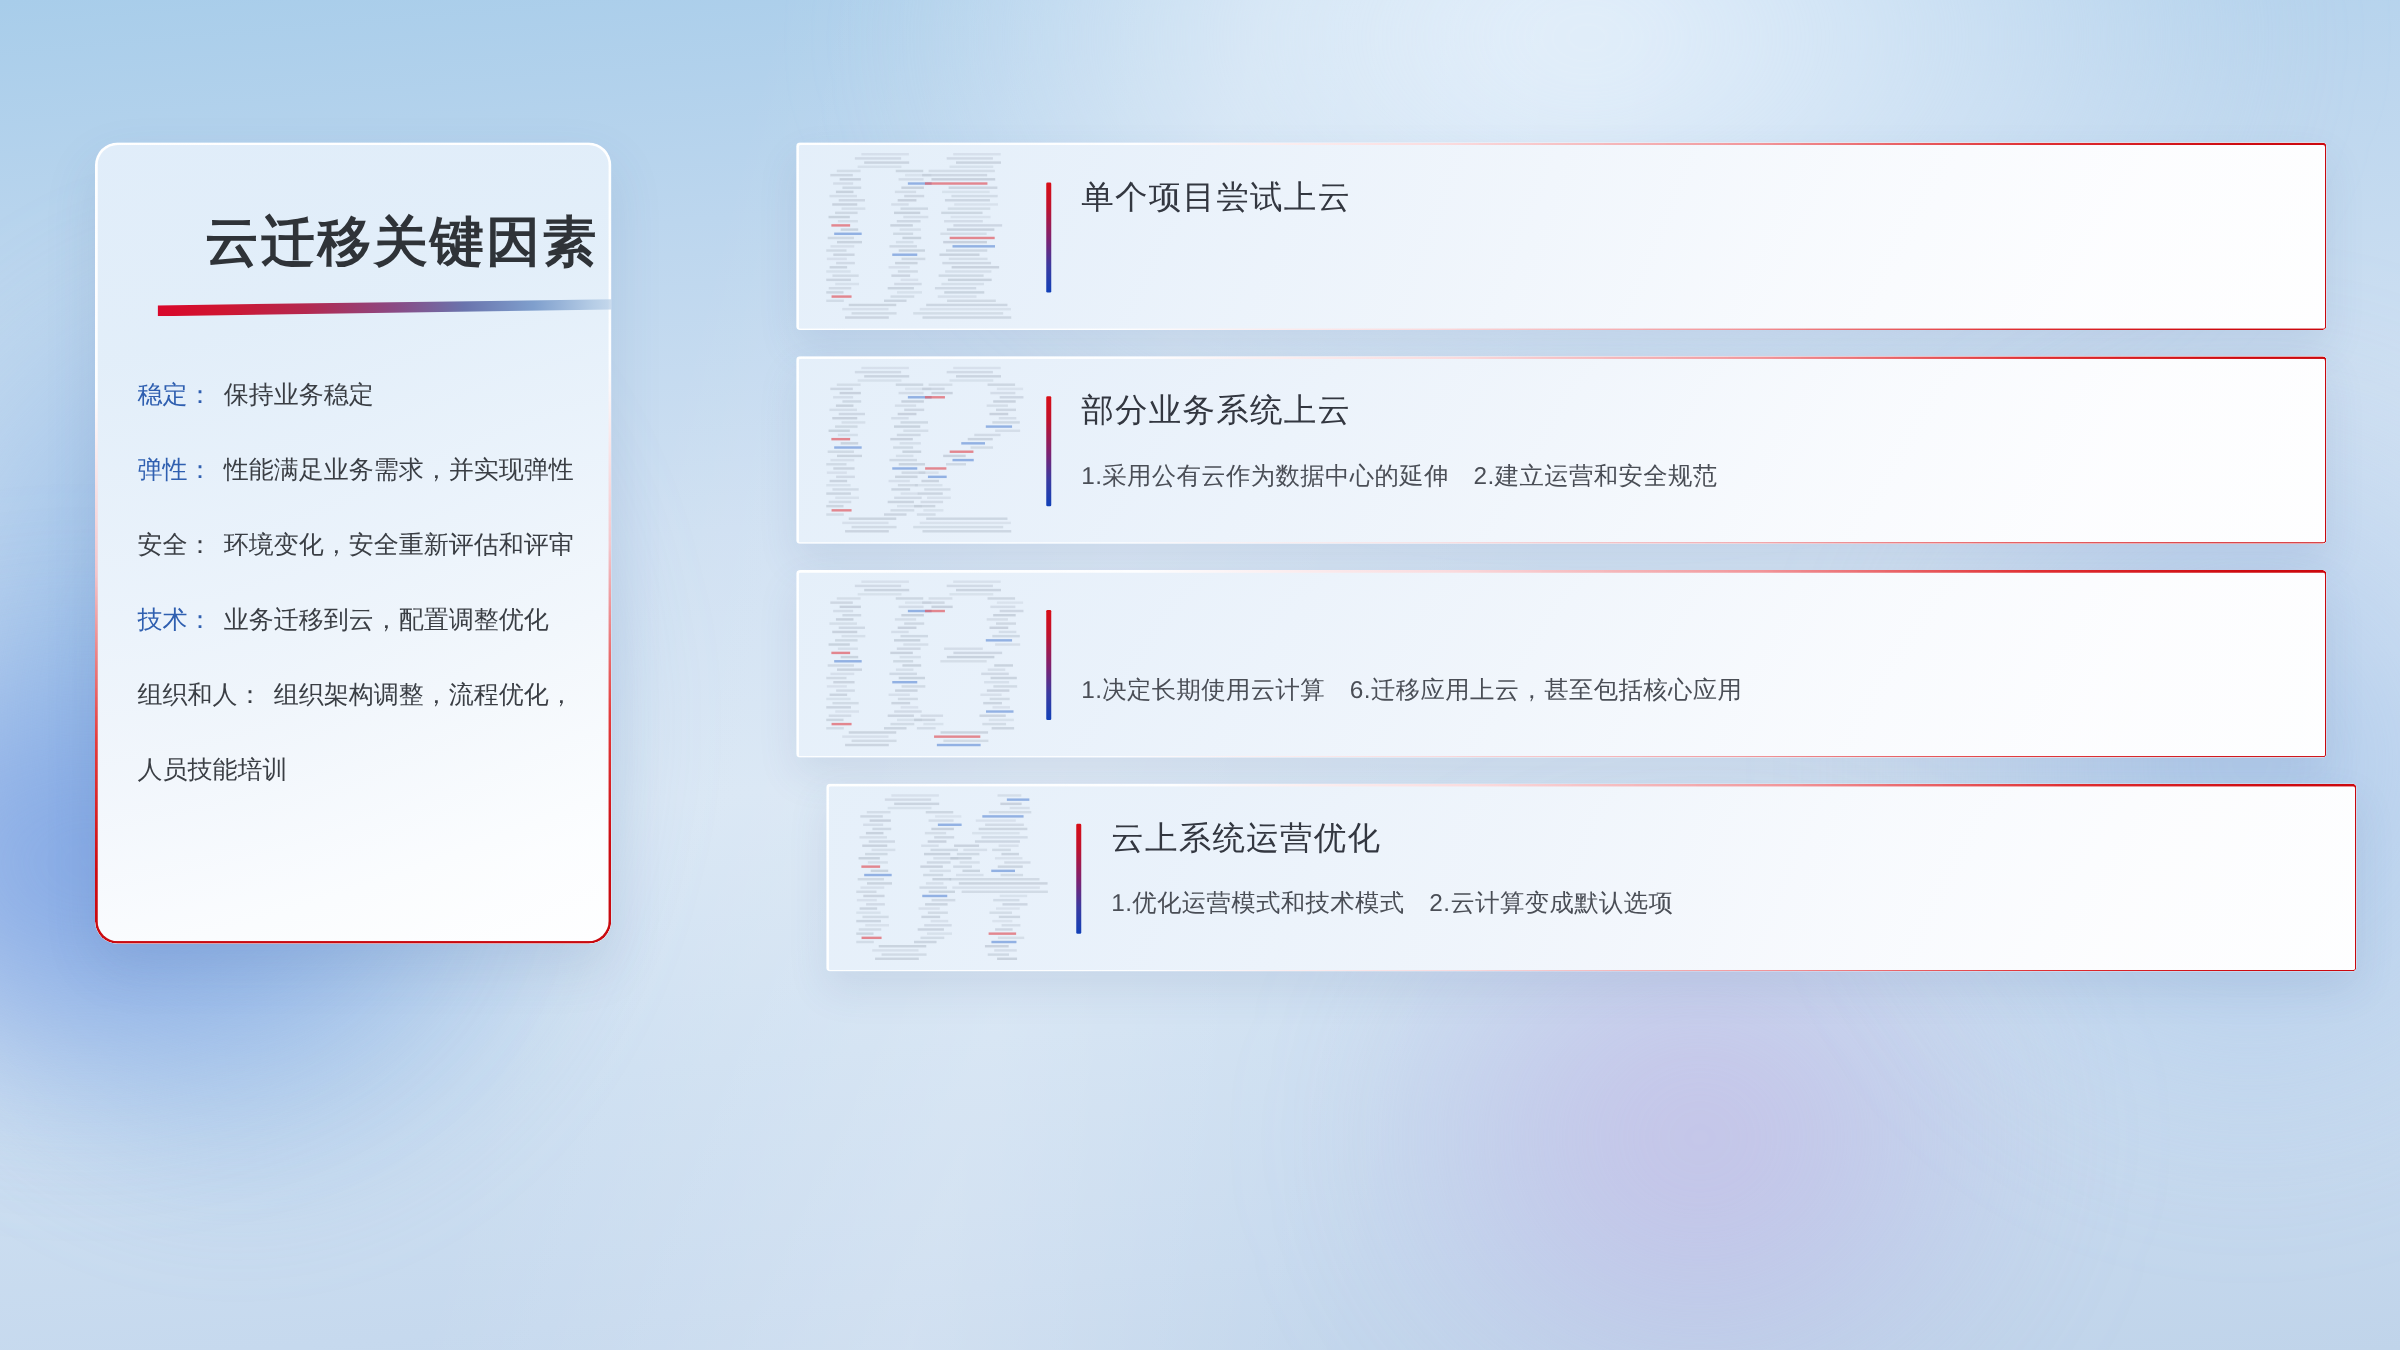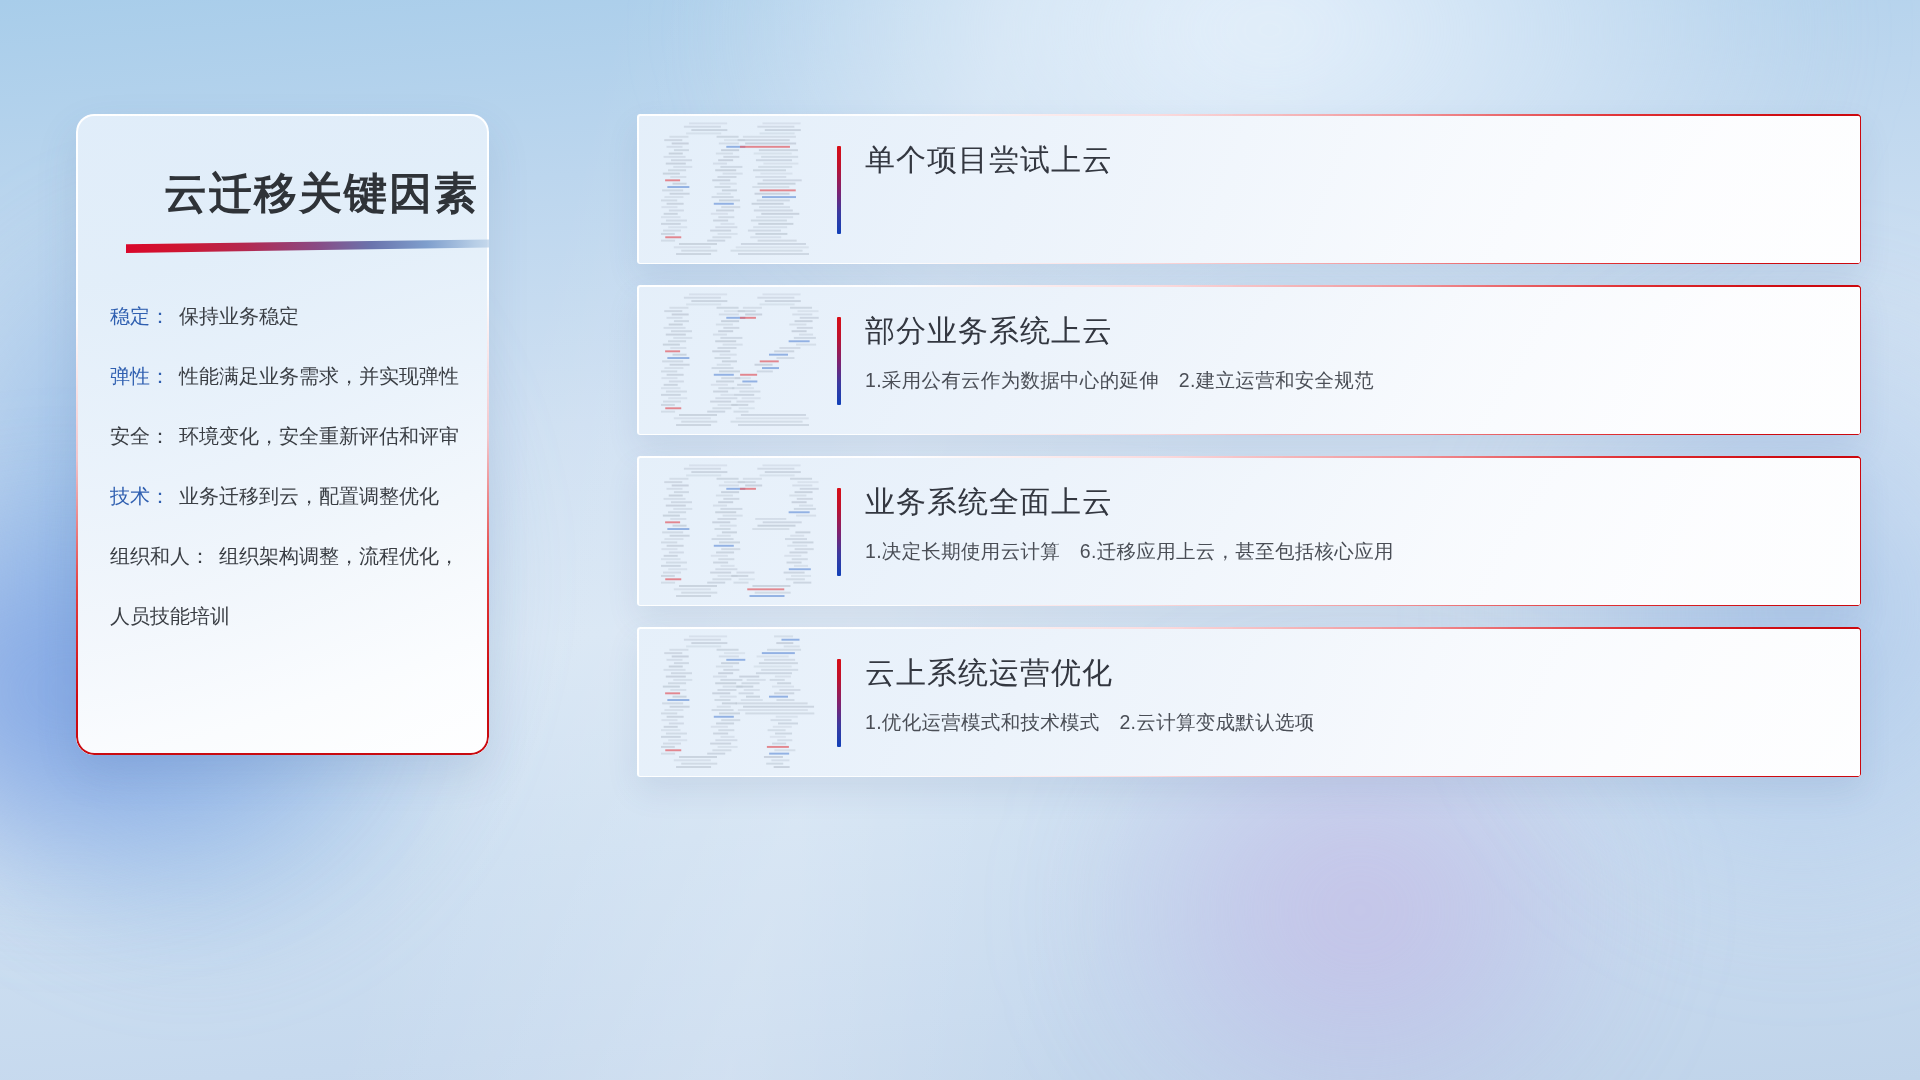--- a/index.html
+++ b/index.html
@@ -101,21 +101,21 @@
       rgba(234,242,251,0.94) 22%,
       rgba(241,246,252,0.94) 44%,
       rgba(249,251,254,0.96) 66%,
       rgba(254,254,255,0.97) 84%,
       rgba(255,255,255,0.98) 100%);
     box-shadow:0 14px 32px rgba(60,95,150,0.11);
   }
   #card-1{ top:114px; }
   #card-2{ top:285px; }
   #card-3{ top:456px; }
-  #card-4{ top:627px; }
+  #card-4{ top:627px;margin-left:24px; }
   .card-border{
     position:absolute; inset:0; border-radius:3px; pointer-events:none;
     padding:1.5px;
     background:linear-gradient(97deg,
       rgba(255,255,255,0.95) 0%,
       rgba(255,255,255,0.9) 22%,
       rgba(250,216,218,0.9) 42%,
       rgba(240,140,145,0.92) 62%,
       rgba(222,38,42,0.96) 80%,
       rgba(206,10,16,1) 93%,
@@ -127,21 +127,21 @@
     position:absolute; left:24px; top:8px; width:190px; height:134px;
   }
   .card-num svg{ display:block; width:100%; height:100%; }
   .accent-bar{
     position:absolute; left:200px; top:32px; width:4px; height:88px;
     background:linear-gradient(180deg,#d80d16 0%,#c0112c 22%,#7c2272 52%,#3a3aa0 76%,#1140b8 100%);
     border-radius:1px;
   }
   .card-title{
     position:absolute; left:228px; top:26px;
-    font-size:30px; font-weight:400; color:#333740; letter-spacing:1px; white-space:nowrap;text-align:right;
+    font-size:26px; font-weight:400; color:#333740; letter-spacing:1px; white-space:nowrap;text-align:right;
   }
   .card-sub{
     position:absolute; left:228px; top:82px;
     font-size:19.5px; font-weight:400; color:#4a4e56; letter-spacing:0.3px; white-space:nowrap;
   }
 </style>
 </head>
 <body>
 
 <div id="bg-base"></div>
@@ -557,21 +557,20 @@
         <rect x="124.85" y="114.30" width="19.00" height="1.94" fill="#b9c3d0" opacity="0.47"></rect>
         <rect x="72.50" y="117.65" width="15.00" height="1.94" fill="#b9c3d0" opacity="0.45"></rect>
         <rect x="132.30" y="117.65" width="18.00" height="1.94" fill="#b9c3d0" opacity="0.60"></rect>
         <rect x="91.45" y="121.00" width="38.00" height="1.94" fill="#b9c3d0" opacity="0.63"></rect>
         <rect x="86.25" y="124.35" width="37.00" height="1.94" fill="#e0636b" opacity="0.75"></rect>
         <rect x="93.70" y="127.70" width="36.00" height="1.94" fill="#b9c3d0" opacity="0.49"></rect>
         <rect x="88.50" y="131.05" width="35.00" height="1.94" fill="#6d96d8" opacity="0.70"></rect>
       </svg>
     </div>
   <div class="accent-bar"></div>
-  <h2 class="card-title">业务系统全面上云</h2>
   <p class="card-sub">1.决定长期使用云计算　6.迁移应用上云，甚至包括核心应用</p>
 </article>
 
 <article class="card" id="card-4">
   <div class="card-border"></div>
   <div class="card-num">
       <svg viewBox="0 0 190 134" preserveAspectRatio="none">
         <rect x="28.10" y="0.40" width="38.00" height="1.94" fill="#b9c3d0" opacity="0.35"></rect>
         <rect x="22.90" y="3.75" width="37.00" height="1.94" fill="#b9c3d0" opacity="0.48"></rect>
         <rect x="30.35" y="7.10" width="36.00" height="1.94" fill="#b9c3d0" opacity="0.61"></rect>

